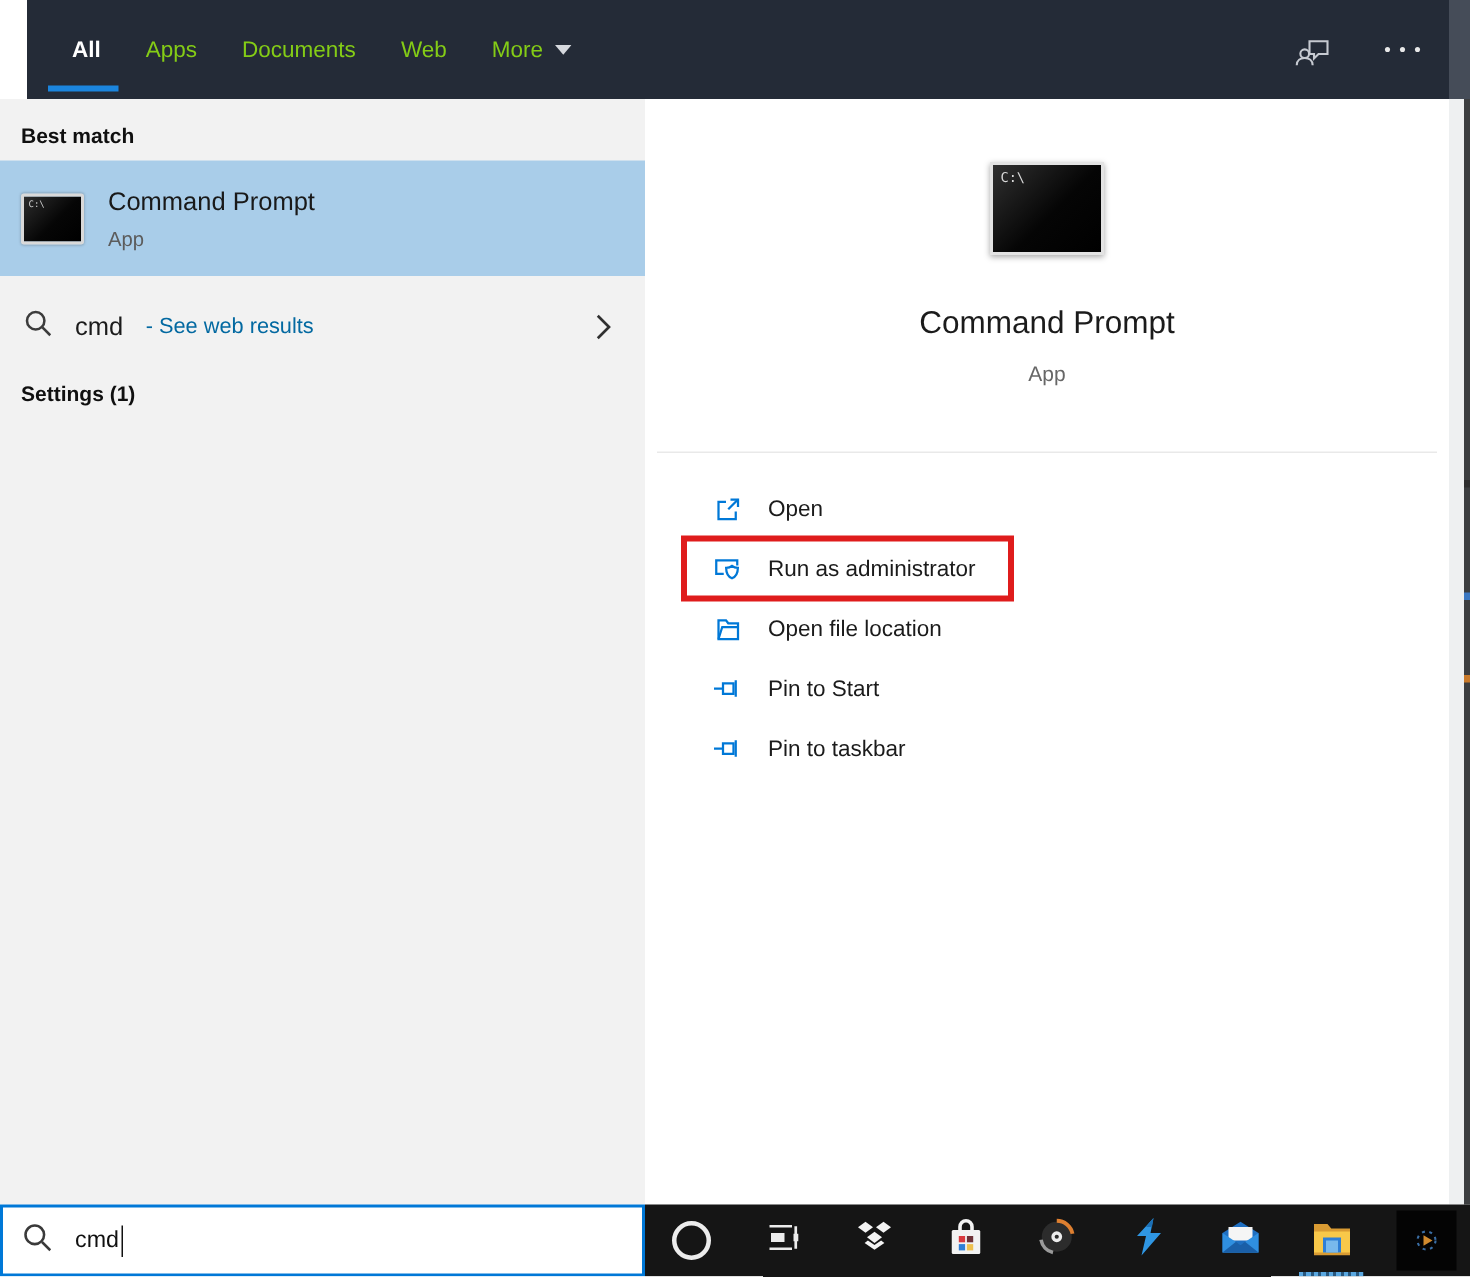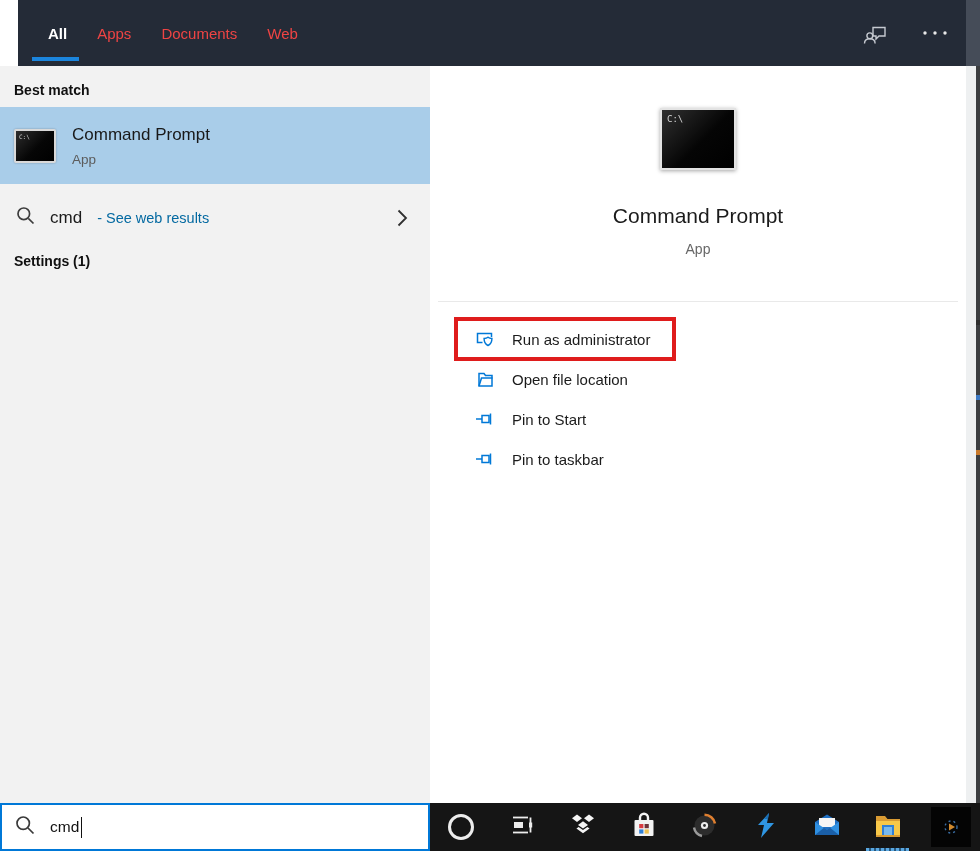--- a/index.html
+++ b/index.html
@@ -4,21 +4,21 @@
 <style>
   html,body{margin:0;padding:0;background:#fff;}
   .screen{position:relative;width:980px;height:851px;overflow:hidden;
           font-family:"Liberation Sans",sans-serif;background:#fff;}
 
   
   .topbar{position:absolute;left:0;top:0;width:966px;height:66px;background:#242b37;
           display:flex;align-items:center;margin-left:18px;}
   .tabs{display:flex;height:100%;padding-left:30px;align-items:center;}
   .tab{position:relative;display:flex;align-items:center;height:100%;
-       margin-right:30px;color:#ef4444;font-size:15px;cursor:default;}
+       margin-right:30px;color:#84cc16;font-size:15px;cursor:default;}
   .tab.active{color:#fff;font-weight:bold;}
   .tab.active::after{content:"";position:absolute;left:-16px;right:-12px;bottom:5px;
        height:4px;background:#1b85dd;}
   .tab .caret{margin-left:8px;display:flex;align-items:center;}
   .topbar-right{margin-left:auto;display:flex;align-items:center;gap:34px;padding-right:36px;}
   .tb-icon{display:flex;align-items:center;justify-content:center;}
 
   
   .left-panel{position:absolute;left:0;top:66px;width:430px;height:761px;background:#f2f2f2;}
   .section-header{font-size:14px;font-weight:bold;color:#101010;padding:16px 14px 9px;}
@@ -93,20 +93,28 @@
       </div>
       <div class="tab">
         <span>Apps</span>
       </div>
       <div class="tab">
         <span>Documents</span>
       </div>
       <div class="tab">
         <span>Web</span>
       </div>
+      <div class="tab">
+        <span>More</span>
+        <span class="caret">
+          <svg width="11" height="7" viewBox="0 0 11 7">
+              <polygon points="0,0 11,0 5.5,6.5" fill="#d6d9de"></polygon>
+            </svg>
+        </span>
+      </div>
     </div>
     <div class="topbar-right">
       <span class="tb-icon">
         <svg width="25" height="23" viewBox="0 0 25 23" fill="none" stroke="#c6cad1" stroke-width="1.4">
           <path d="M10 5.5 h12 v8.5 h-6 l-3 3 v-3 h-3 z"></path>
           <circle cx="6.8" cy="13.8" r="2.9"></circle>
           <path d="M1.5 21.5 c0-3.2 2.4-4.8 5.3-4.8 s5.3 1.6 5.3 4.8"></path>
         </svg>
       </span>
       <span class="tb-icon">
@@ -158,20 +166,30 @@
         <span class="cx">C:\</span>
       </div>
       <div class="preview-title">Command Prompt</div>
       <div class="preview-sub">App</div>
     </div>
 
     <div class="divider"></div>
 
     <div class="actions">
 
+      <div class="action-row">
+        <span class="aicon">
+          <svg width="19" height="19" viewBox="0 0 19 19" fill="none" stroke="#0078d7" stroke-width="1.5">
+            <path d="M8 4.5 H3 V16 H14.5 V11"></path>
+            <polyline points="11,3 16,3 16,8"></polyline>
+            <line x1="16" y1="3" x2="9.5" y2="9.5"></line>
+          </svg>
+        </span>
+        <span>Open</span>
+      </div>
 
       <div class="action-row highlighted">
         <div class="red-frame"></div>
         <span class="aicon">
           <svg width="20" height="19" viewBox="0 0 20 19" fill="none" stroke="#0078d7" stroke-width="1.5">
             <path d="M16.5 7 V3.5 H2.5 V12.5 H7.5"></path>
             <path d="M13 7.3 c1.3 1.1 2.8 1.3 3.9 1.3 c0 3.4-1.1 5.7-3.9 6.9 c-2.8-1.2-3.9-3.5-3.9-6.9 c1.1 0 2.6-.2 3.9-1.3 z"></path>
           </svg>
         </span>
         <span>Run as administrator</span>

